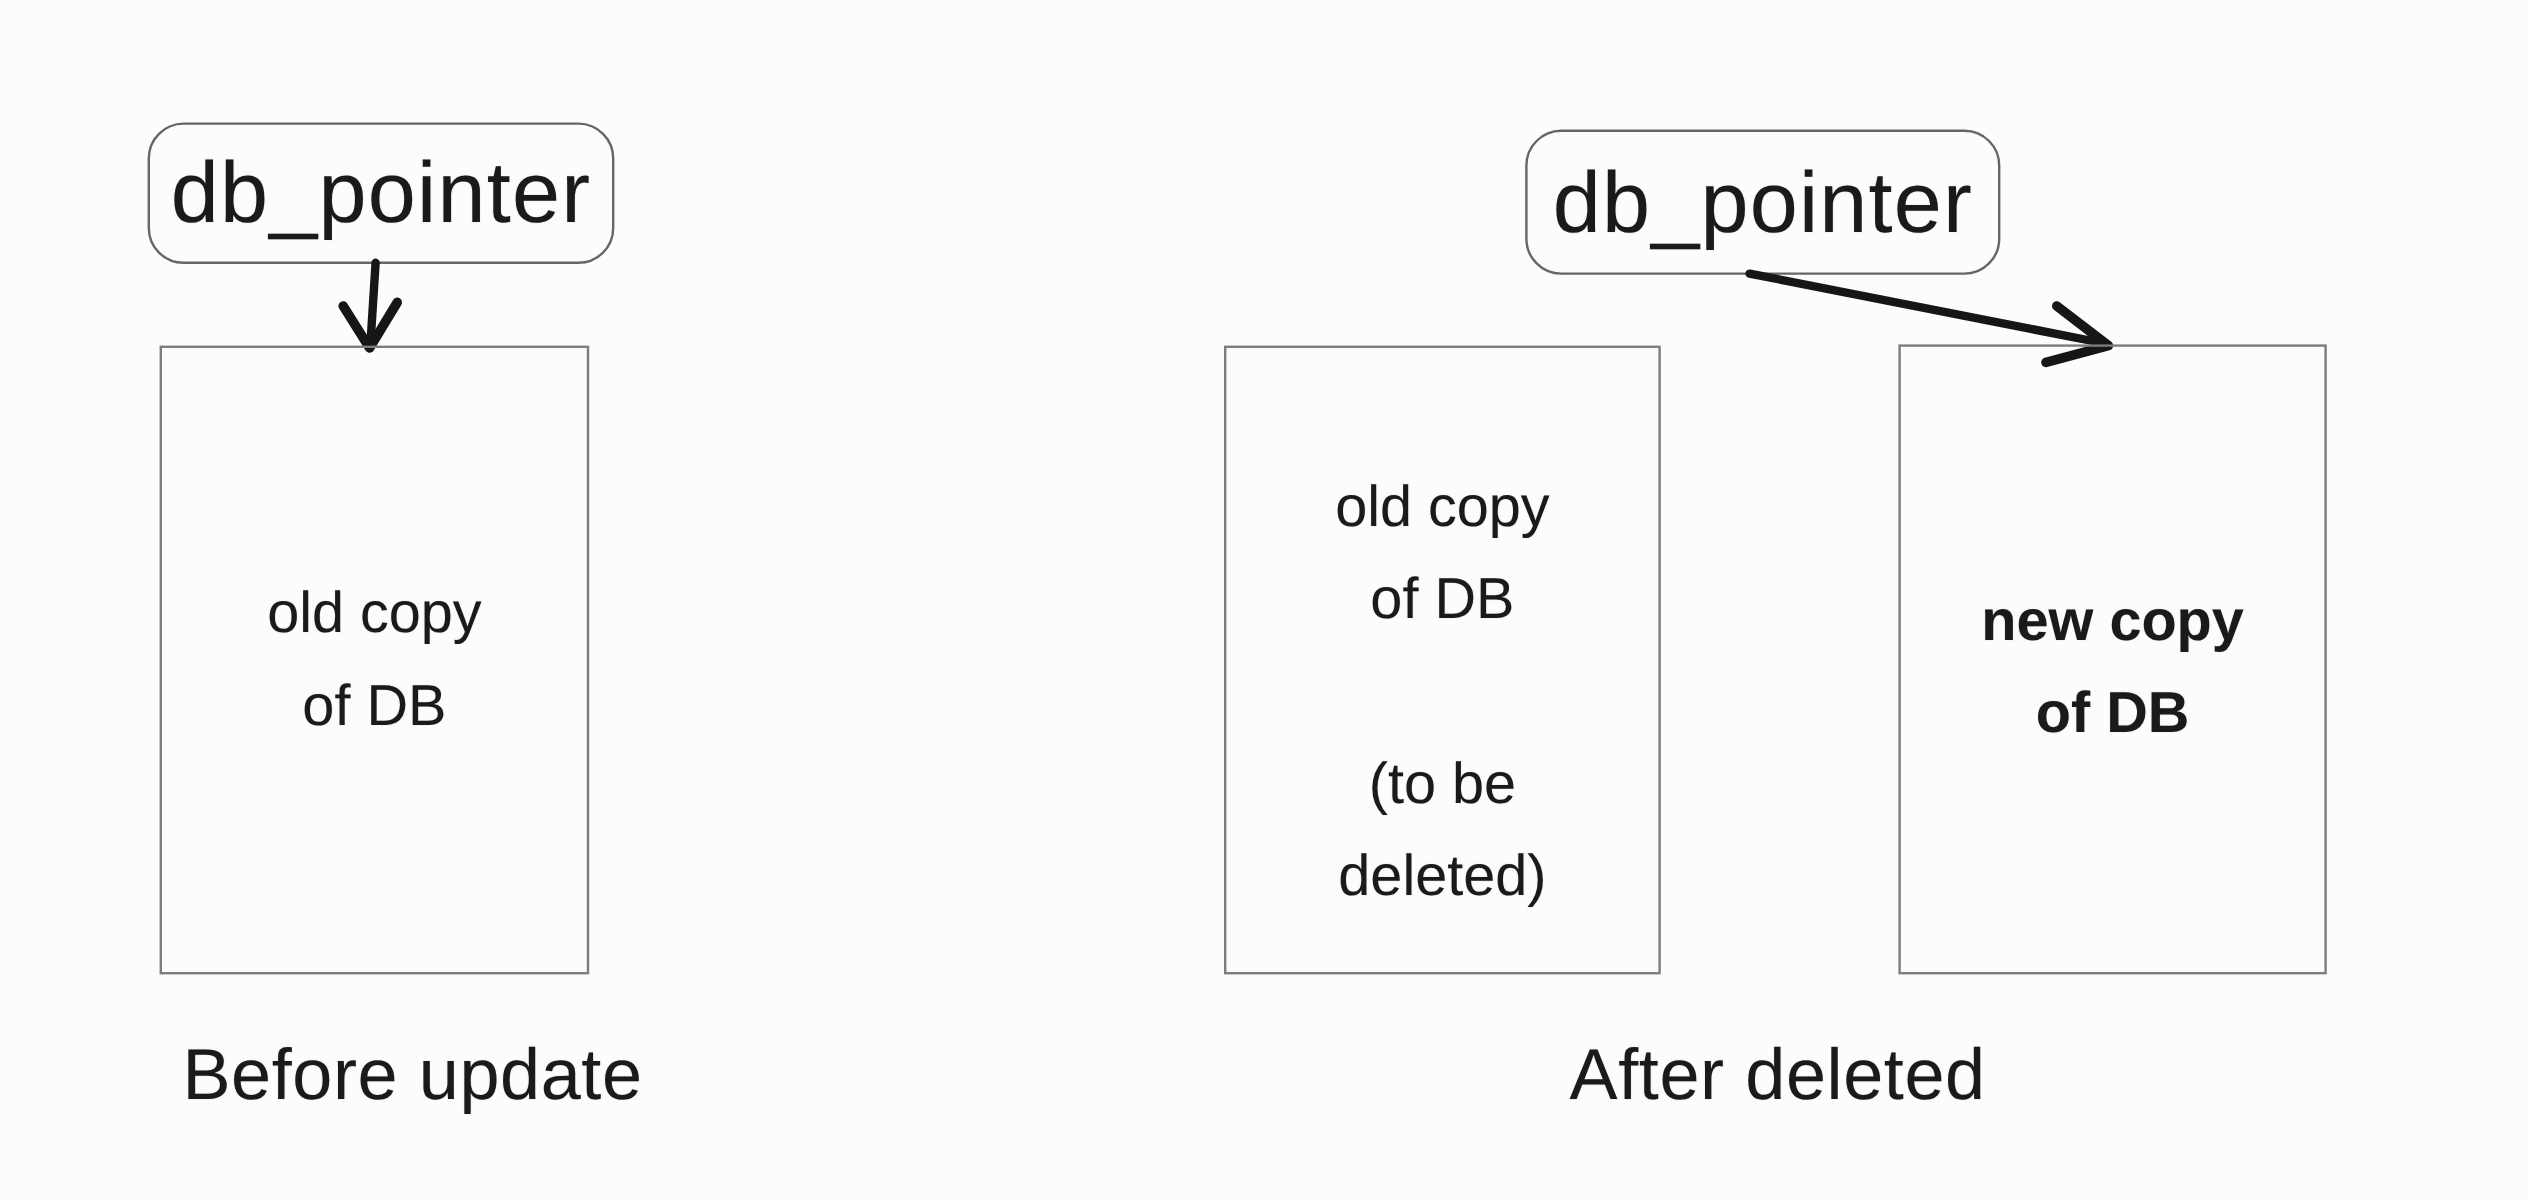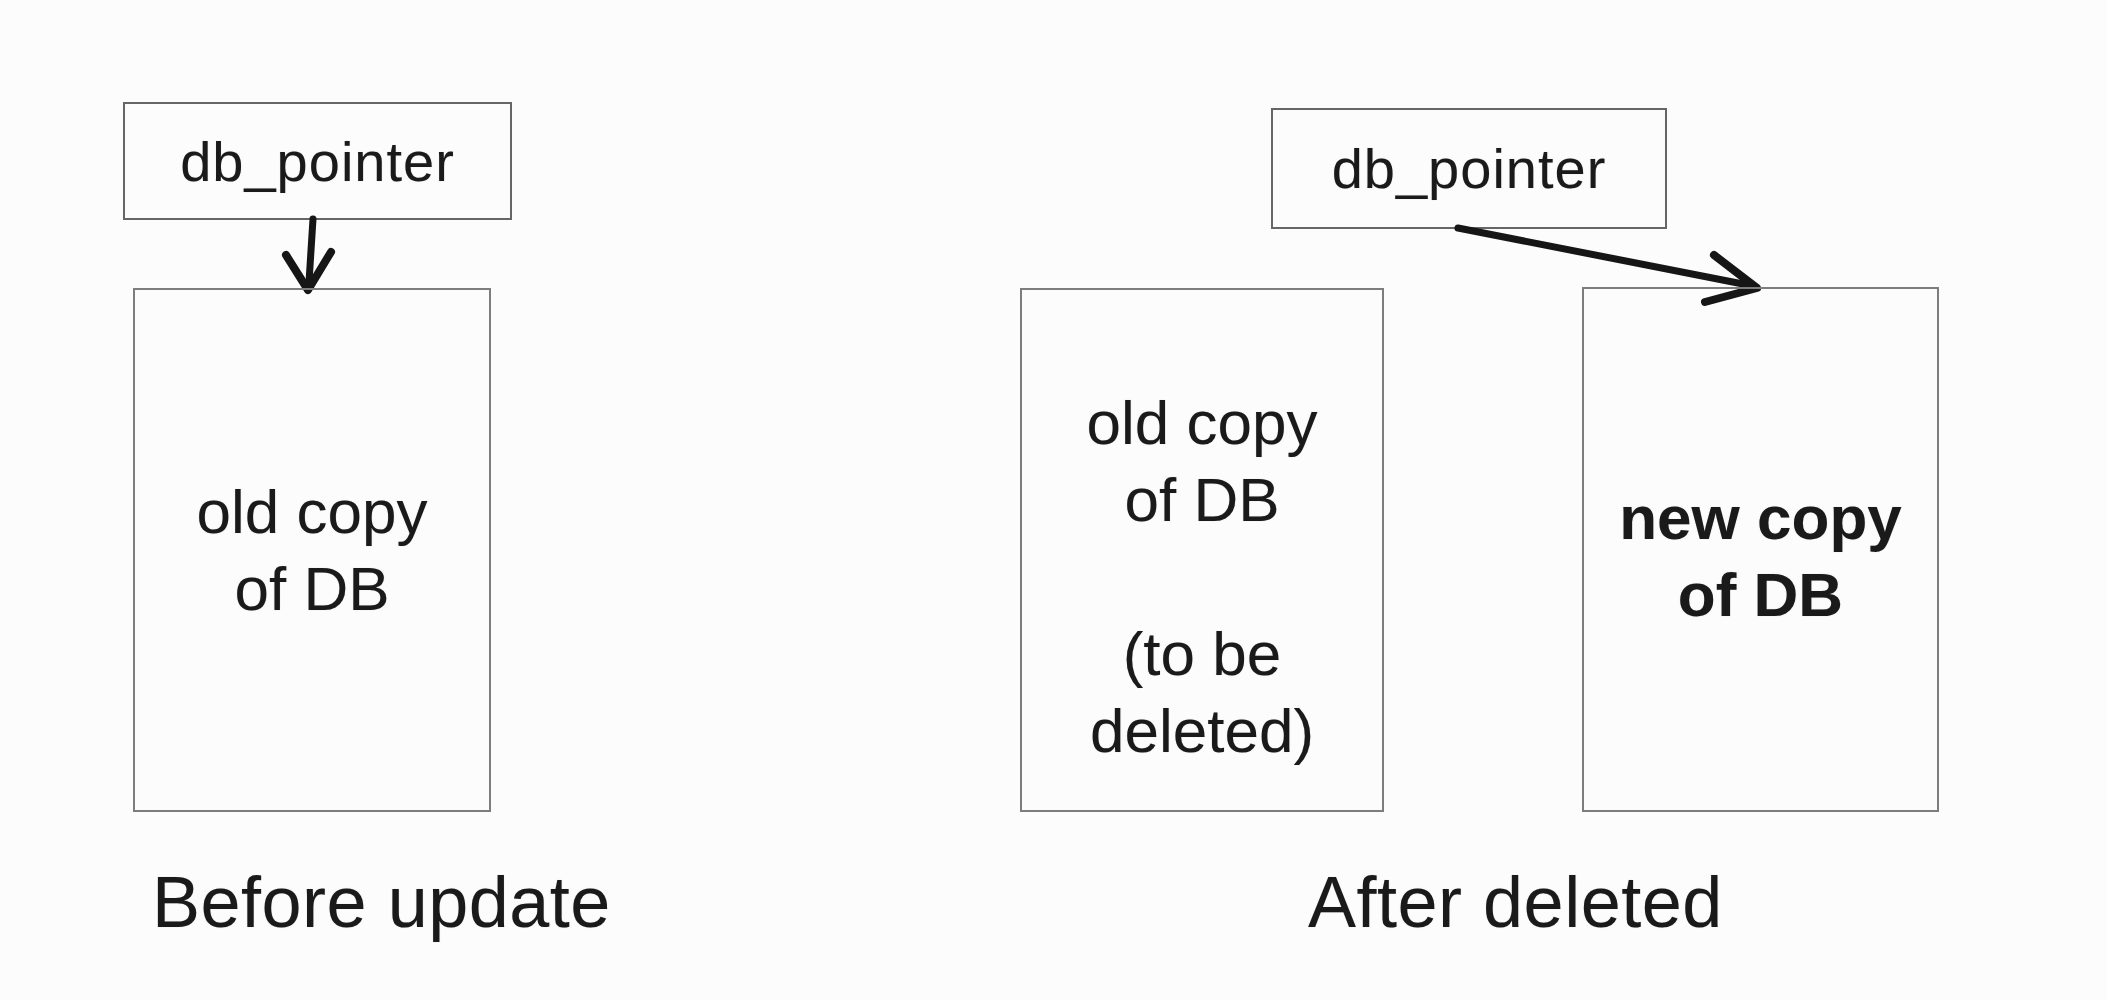--- a/index.html
+++ b/index.html
@@ -14,33 +14,34 @@
   }
   .box{
     position:absolute;
     border:2px solid var(--boxline);
     background:transparent;
     display:flex;align-items:center;justify-content:center;
     text-align:center;
   }
   .pointer-box{
     border-color:#666;
-    font-size:56px;
+    font-size:72px;
     letter-spacing:1px;
+    border-radius:30px;
   }
   .db-box{
-    font-size:62px;
+    font-size:48px;
     line-height:77px;
     white-space:pre-line;
     border-color:#7d7d7d;
   }
   .db-box .lbl{white-space:pre-line;}
   .caption{
     position:absolute;
-    font-size:72px;
+    font-size:60px;
     line-height:1;
     letter-spacing:0.5px;
   }
   .arrow-svg{
     position:absolute;left:0;top:0;
     color:var(--arrow);
     pointer-events:none;
   }
   .arrow-svg path{stroke:currentColor;fill:none;}
   

